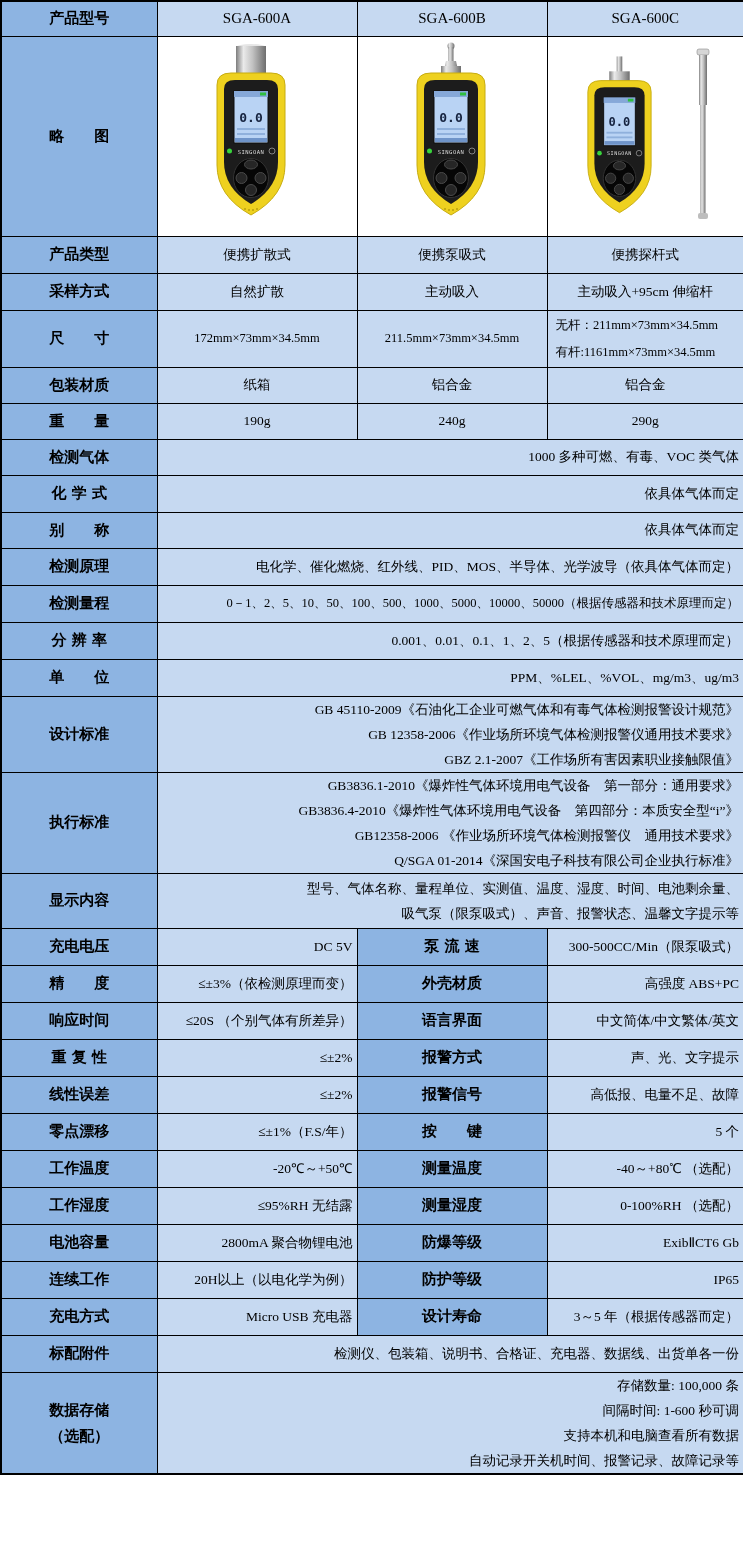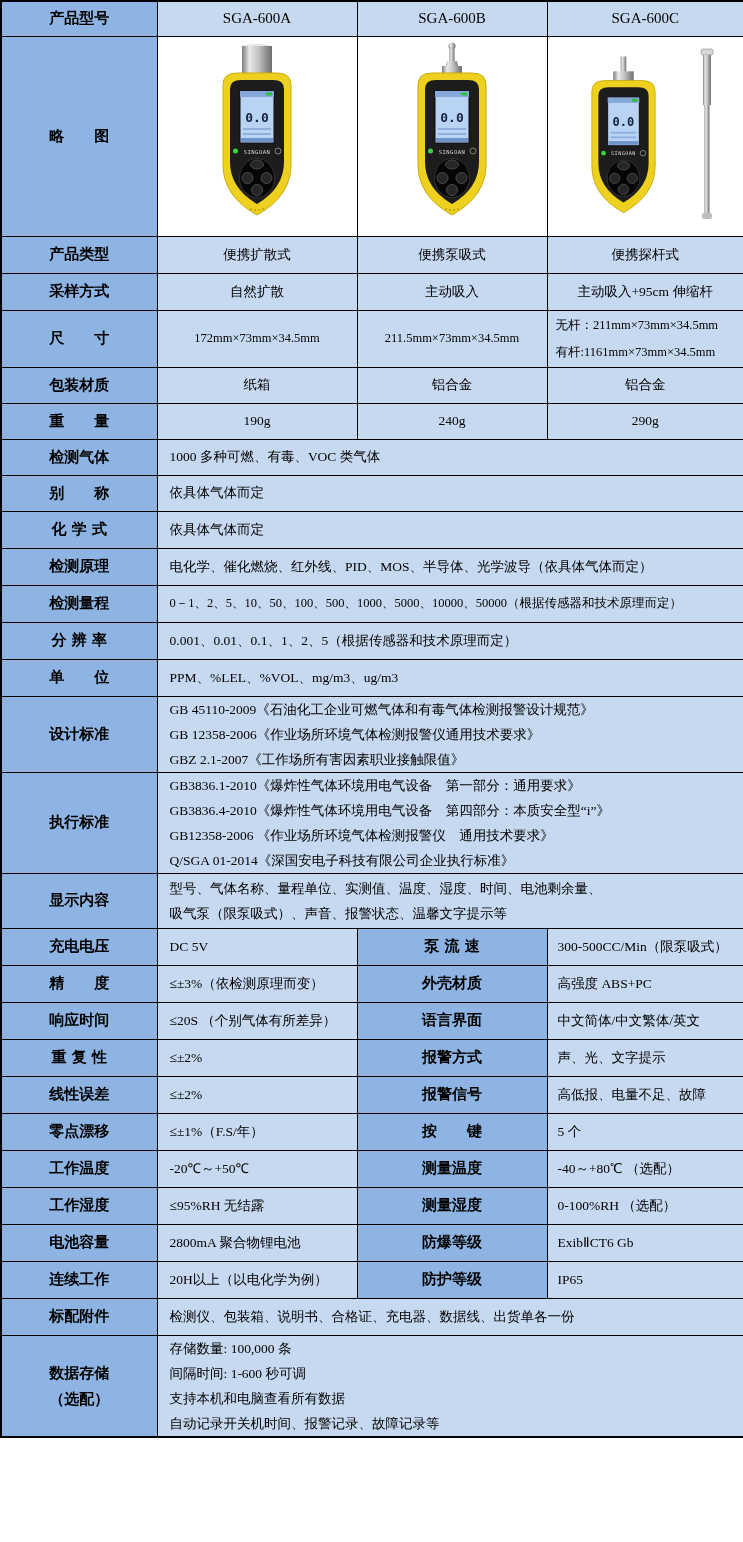--- a/index.html
+++ b/index.html
@@ -4,24 +4,24 @@
 <style>
   html,body{margin:0;padding:0;background:#fff;}
   body{width:743px;font-family:"DejaVu Sans","Liberation Sans",sans-serif;color:#000;}
   table{width:743px;border-collapse:collapse;border:2px solid #000;table-layout:fixed;}
   th,td{border:1px solid #000;padding:0;vertical-align:middle;overflow:hidden;}
   th{background:#8DB4E2;font-weight:bold;font-size:15px;text-align:center;}
   td{background:#C6D9F1;font-size:13.5px;}
   td.white{background:#ffffff;}
   .val{font-family:Liberation Serif, serif;}
   .center{text-align:center;}
-  .left{text-align:left;padding-left:12px;padding-right:4px;}
+  .left{text-align:right;padding-left:12px;padding-right:4px;}
   .lh{line-height:25px;}
   .nowrap{white-space:nowrap;}
-  .imgcell{text-align:center;vertical-align:middle;}
+  .imgcell{vertical-align:middle;}
   .dimc div{white-space:nowrap;line-height:27px;}
   .stor-label div{line-height:26px;}
   svg text{font-family:"DejaVu Sans Mono","DejaVu Sans",sans-serif;}
 </style>
 </head>
 <body>
 
 <svg width="0" height="0" style="position:absolute" aria-hidden="true">
   <defs>
     <linearGradient id="met" x1="0" y1="0" x2="1" y2="0">
@@ -175,26 +175,26 @@
     <th>重　　量</th>
     <td class="center val">190g</td>
     <td class="center val">240g</td>
     <td class="center val">290g</td>
   </tr>
 
   <tr style="height:36px">
     <th>检测气体</th>
     <td colspan="3" class="left val nowrap">1000 多种可燃、有毒、VOC 类气体</td>
   </tr>
+  <tr style="height:37px">
+    <th>化 学 式</th>
+    <td colspan="3" class="left val nowrap">依具体气体而定</td>
+  </tr>
   <tr style="height:36px">
     <th>别　　称</th>
-    <td colspan="3" class="left val nowrap">依具体气体而定</td>
-  </tr>
-  <tr style="height:37px">
-    <th>化 学 式</th>
     <td colspan="3" class="left val nowrap">依具体气体而定</td>
   </tr>
   <tr style="height:37px">
     <th>检测原理</th>
     <td colspan="3" class="left val nowrap">电化学、催化燃烧、红外线、PID、MOS、半导体、光学波导（依具体气体而定）</td>
   </tr>
   <tr style="height:37px">
     <th>检测量程</th>
     <td colspan="3" class="left val nowrap" style="font-size:12.5px">0－1、2、5、10、50、100、500、1000、5000、10000、50000（根据传感器和技术原理而定）</td>
   </tr>
@@ -283,20 +283,26 @@
     <th>电池容量</th>
     <td class="left val nowrap">2800mA 聚合物锂电池</td>
     <th>防爆等级</th>
     <td class="left val nowrap" style="padding-left:10px">ExibⅡCT6 Gb</td>
   </tr>
   <tr style="height:37px">
     <th>连续工作</th>
     <td class="left val nowrap">20H以上（以电化学为例）</td>
     <th>防护等级</th>
     <td class="left val nowrap" style="padding-left:10px">IP65</td>
+  </tr>
+  <tr style="height:37px">
+    <th>充电方式</th>
+    <td class="left val nowrap">Micro USB 充电器</td>
+    <th>设计寿命</th>
+    <td class="left val nowrap" style="padding-left:10px">3～5 年（根据传感器而定）</td>
   </tr>
 
   <tr style="height:37px">
     <th>标配附件</th>
     <td colspan="3" class="left val nowrap">检测仪、包装箱、说明书、合格证、充电器、数据线、出货单各一份</td>
   </tr>
 
   <tr style="height:99px">
     <th class="stor-label">
       <div>数据存储</div>

